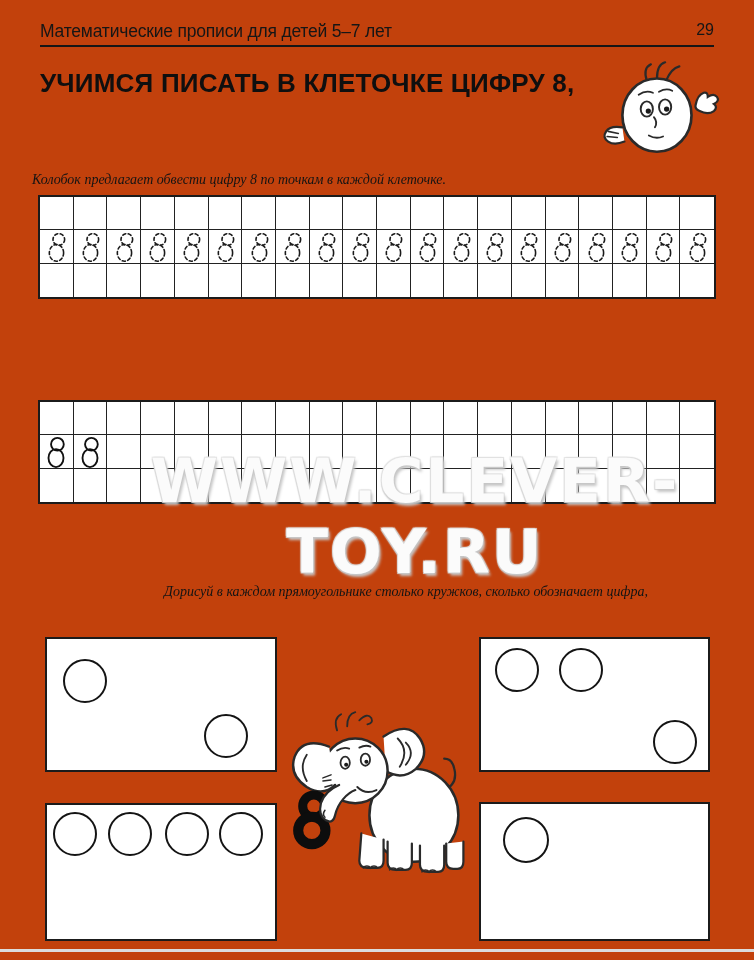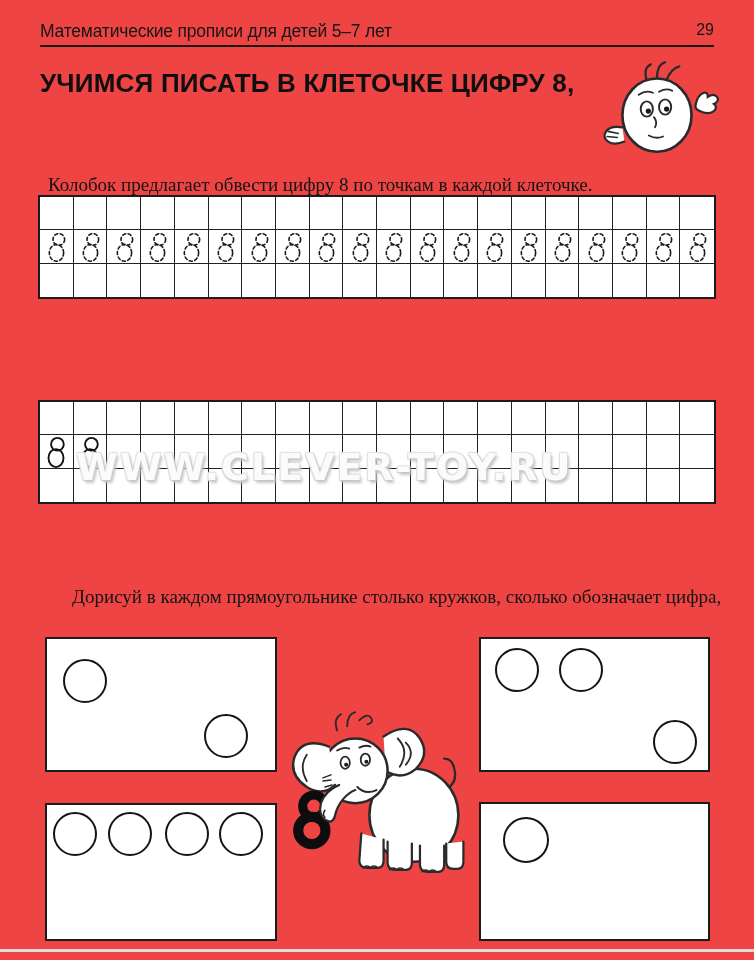--- a/index.html
+++ b/index.html
@@ -1,49 +1,49 @@
 <!DOCTYPE html>
 <html><head>
 <meta charset="utf-8">
 <style>
   html,body{margin:0;padding:0;background:#ffffff;}
-  .page{position:relative;width:754px;height:960px;background:#ef4444;overflow:hidden;
-        font-family:"Liberation Sans",sans-serif;color:#161616;}
+  .page{position:relative;width:754px;height:960px;background:#c2410c;overflow:hidden;
+        font-family:"Liberation Sans",sans-serif;color:#161616;text-align:center;}
 
   
   .hdr-title{position:absolute;left:40px;top:21px;font-size:17.5px;letter-spacing:-0.2px;color:#161616;}
   .hdr-page{position:absolute;top:21px;right:40px;font-size:16px;color:#161616;}
   .hdr-rule{position:absolute;left:40px;top:45px;width:674px;height:2.4px;background:#161616;}
 
   
   .lesson-title{position:absolute;left:40px;top:66px;font-size:26px;font-weight:700;
                 line-height:34px;letter-spacing:0.2px;color:#0f0f0f;}
 
   
-  .para{position:absolute;left:48px;font-family:"Liberation Serif","DejaVu Serif",serif;
-        font-size:19px;color:#141414;line-height:29px;}
+  .para{position:absolute;left:32px;font-family:"Liberation Serif","DejaVu Serif",serif;
+        font-size:14px;color:#141414;line-height:29px;font-style:italic;}
   #para-trace{top:151px;}
   #para-write{top:351px;}
   #para-draw{top:563px;width:700px;margin-left:24px;}
 
   
   .grid{position:absolute;left:38px;display:grid;grid-template-columns:repeat(20,1fr);
         grid-template-rows:repeat(3,1fr);width:678px;height:104px;
         border:2px solid #1b1b1b;background:#fff;box-sizing:border-box;}
   #trace-grid{top:195px;}
   #write-grid{top:400px;}
   .cell{border-right:1.5px solid #222;border-bottom:1.5px solid #222;
         display:flex;align-items:center;justify-content:center;overflow:visible;}
   .cell:nth-child(20n){border-right:none;}
   .cell:nth-last-child(-n+20){border-bottom:none;}
   .digit8{width:30px;height:33px;}
 
   
   .watermark{position:absolute;left:76px;top:445px;z-index:6;pointer-events:none;
-             font-family:"DejaVu Sans",sans-serif;font-weight:bold;font-size:38px;
+             font-family:"DejaVu Sans",sans-serif;font-weight:bold;font-size:61px;
              letter-spacing:2px;color:#fbfbfb;
              text-shadow:2px 3px 3px #c6c6c6,-1px -1px 1px #e2e2e2,
                          1px -1px 1px #dddddd,-1px 1px 1px #d5d5d5;}
 
   
   .task-box{position:absolute;border:2px solid #1b1b1b;background:#fff;box-sizing:border-box;}
   #box-0{left:45px;top:637px;width:232px;height:135px;}
   #box-1{left:479px;top:637px;width:231px;height:135px;}
   #box-2{left:45px;top:803px;width:232px;height:138px;}
   #box-3{left:479px;top:802px;width:231px;height:139px;}

